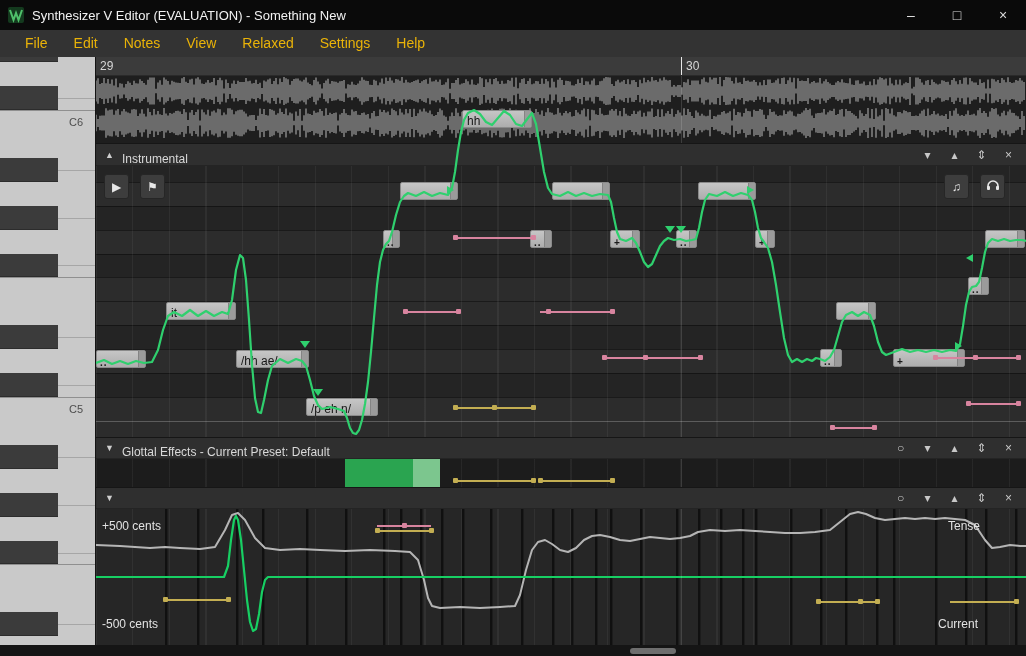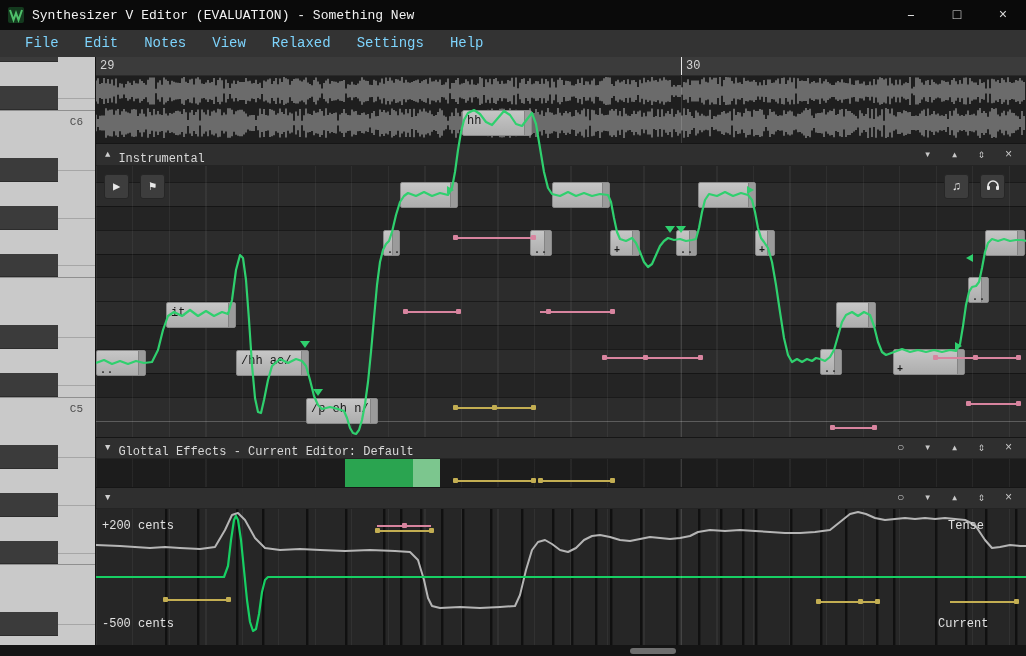--- a/index.html
+++ b/index.html
@@ -1,26 +1,26 @@
 <!DOCTYPE html>
 <html><head>
 <meta charset="utf-8">
 <style>
   html,body{margin:0;padding:0;background:#000;}
   .window{position:relative;width:1026px;height:656px;background:#202020;overflow:hidden;
-          font-family:Liberation Mono, monospace;-webkit-font-smoothing:antialiased;}
+          font-family:Liberation Sans, sans-serif;-webkit-font-smoothing:antialiased;}
   
   .titlebar{position:absolute;left:0;top:0;width:1026px;height:30px;background:#0a0a0a;display:flex;align-items:center;}
   .logo{margin:0 8px;display:flex;align-items:center;}
   .title-text{color:#f2f2f2;font-size:13px;}
   .win-controls{position:absolute;right:0;top:0;height:30px;display:flex;}
   .win-btn{width:46px;height:30px;display:flex;align-items:center;justify-content:center;color:#dcdcdc;font-size:14px;}
   
   .menubar{position:absolute;left:0;top:30px;width:1026px;height:27px;background:#333333;display:flex;align-items:center;padding-left:12px;box-sizing:border-box;}
-  .menu-item{padding:0 13px;color:#7dd3fc;font-size:14px;line-height:27px;}
+  .menu-item{padding:0 13px;color:#eab308;font-size:14px;line-height:27px;}
   
   .keyboard{position:absolute;left:0;top:57px;width:96px;height:588px;background:#c9c9c9;border-right:1px solid #141414;box-sizing:border-box;overflow:hidden;}
   .black-key{position:absolute;left:0;width:58px;background:#3b3b3b;border-bottom:1px solid #2c2c2c;box-sizing:border-box;}
   .white-line{position:absolute;left:0;width:96px;height:1px;background:#8f8f8f;}
   .half-line{position:absolute;left:58px;width:38px;height:1px;background:#a6a6a6;}
   .key-label{position:absolute;right:12px;color:#4d4d4d;font-size:11px;}
   
   .ruler{position:absolute;left:96px;top:57px;width:930px;height:19px;background:#3b3b3b;border-bottom:1px solid #2a2a2a;box-sizing:border-box;overflow:hidden;}
   .ruler-num{position:absolute;top:2px;color:#d6d6d6;font-size:12px;}
   .wave{position:absolute;left:96px;top:76px;width:930px;height:67px;background:#1e1e1e;overflow:hidden;}
@@ -35,21 +35,21 @@
   .glottal{position:absolute;left:96px;top:459px;width:930px;height:28px;background:#1c1c1c;overflow:hidden;}
   .params{position:absolute;left:96px;top:509px;width:930px;height:136px;background:#262626;overflow:hidden;}
   .beats{position:absolute;left:0;top:0;right:0;bottom:0;
          background-image:repeating-linear-gradient(90deg, rgba(255,255,255,0.05) 0px, rgba(255,255,255,0.05) 1px, transparent 1px, transparent 36.5px);}
   .row-stripe{position:absolute;left:0;width:930px;background:#242424;}
   .row-line{position:absolute;left:0;width:930px;height:1px;background:rgba(0,0,0,0.4);}
   .octave-line{position:absolute;left:0;width:930px;height:1px;background:#5c5c5c;}
   .measure-line{position:absolute;top:0;bottom:0;width:1px;background:rgba(255,255,255,0.14);}
   
   .notes-layer{position:absolute;left:96px;top:57px;width:930px;height:380px;z-index:30;pointer-events:none;overflow:hidden;}
-  .note{position:absolute;height:26px;background:linear-gradient(#c6c6c6,#adadad);border:1px solid #8a8a8a;border-radius:2px;box-sizing:border-box;}
+  .note{position:absolute;height:18px;background:linear-gradient(#c6c6c6,#adadad);border:1px solid #8a8a8a;border-radius:2px;box-sizing:border-box;}
   .note::after{content:"";position:absolute;right:0;top:0;bottom:0;width:6px;background:#9b9b9b;border-left:1px solid #848484;}
   .lyric{position:absolute;left:4px;top:3px;font-size:12px;color:#161616;white-space:nowrap;z-index:2;}
   .handle{position:absolute;left:3px;bottom:0px;font-size:10px;font-weight:bold;color:#1a1a1a;letter-spacing:1px;line-height:9px;z-index:2;}
   .pitch-svg{position:absolute;left:96px;top:57px;z-index:35;pointer-events:none;}
   .seg{position:absolute;height:2px;z-index:32;}
   .seg-dot{position:absolute;width:5px;height:5px;border-radius:1px;z-index:33;}
   .g-block{position:absolute;top:0;height:28px;}
   
   .tb-btn{position:absolute;width:25px;height:25px;background:#3d3d3d;border:1px solid #262626;border-radius:3px;color:#e8e8e8;display:flex;align-items:center;justify-content:center;font-size:12px;z-index:40;box-sizing:border-box;}
   
@@ -156,21 +156,21 @@
       <div class="row-stripe" style="top: 207.12px; height: 23.92px;"></div>
       <div class="row-line" style="top: 207.12px;"></div>
       <div class="row-line" style="top: 231.04px;"></div>
       <div class="octave-line" style="top: 254.96px;"></div>
       <div class="beats"></div>
       <div class="measure-line" style="left: 585px;"></div>
     </div>
 
   <div class="panel-hdr" style="top:437px;height:22px;">
     <span class="hdr-tri">▼</span>
-    <span class="hdr-title">Glottal Effects  -  Current Editor: Default</span>
+    <span class="hdr-title">Glottal Effects  -  Current Preset: Default</span>
     <div class="hdr-icons" id="icons-glottal">
         <span class="hdr-icon">○</span>
         <span class="hdr-icon">▾</span>
         <span class="hdr-icon">▴</span>
         <span class="hdr-icon">⇕</span>
         <span class="hdr-icon">×</span>
       </div>
   </div>
 
   <div class="glottal" id="glottal">
@@ -244,21 +244,21 @@
       <div class="seg-dot" style="left: 279px; top: 19px; background: rgb(195, 174, 82);"></div>
       <div class="seg-dot" style="left: 333px; top: 19px; background: rgb(195, 174, 82);"></div>
       <div class="seg" style="left: 722px; top: 92px; width: 59px; background: rgb(195, 174, 82);"></div>
       <div class="seg-dot" style="left: 720px; top: 90px; background: rgb(195, 174, 82);"></div>
       <div class="seg-dot" style="left: 762px; top: 90px; background: rgb(195, 174, 82);"></div>
       <div class="seg-dot" style="left: 779px; top: 90px; background: rgb(195, 174, 82);"></div>
       <div class="seg" style="left: 854px; top: 92px; width: 66px; background: rgb(195, 174, 82);"></div>
       <div class="seg-dot" style="left: 918px; top: 90px; background: rgb(195, 174, 82);"></div>
       <div class="measure-line" style="left: 585px;"></div>
     </div>
-  <span class="p-label" style="left:102px;top:519px;">+200 cents</span>
+  <span class="p-label" style="left:102px;top:519px;">+500 cents</span>
   <span class="p-label" style="left:102px;top:617px;">-500 cents</span>
   <span class="p-label" style="left:948px;top:519px;">Tense</span>
   <span class="p-label" style="left:938px;top:617px;">Current</span>
 
   <div class="notes-layer" id="notes-layer">
       <div class="note" style="left: 0px; top: 293px; width: 50px;">
         <span class="handle">..</span>
       </div>
       <div class="note" style="left: 70px; top: 245px; width: 70px;">
         <span class="lyric">it</span>

